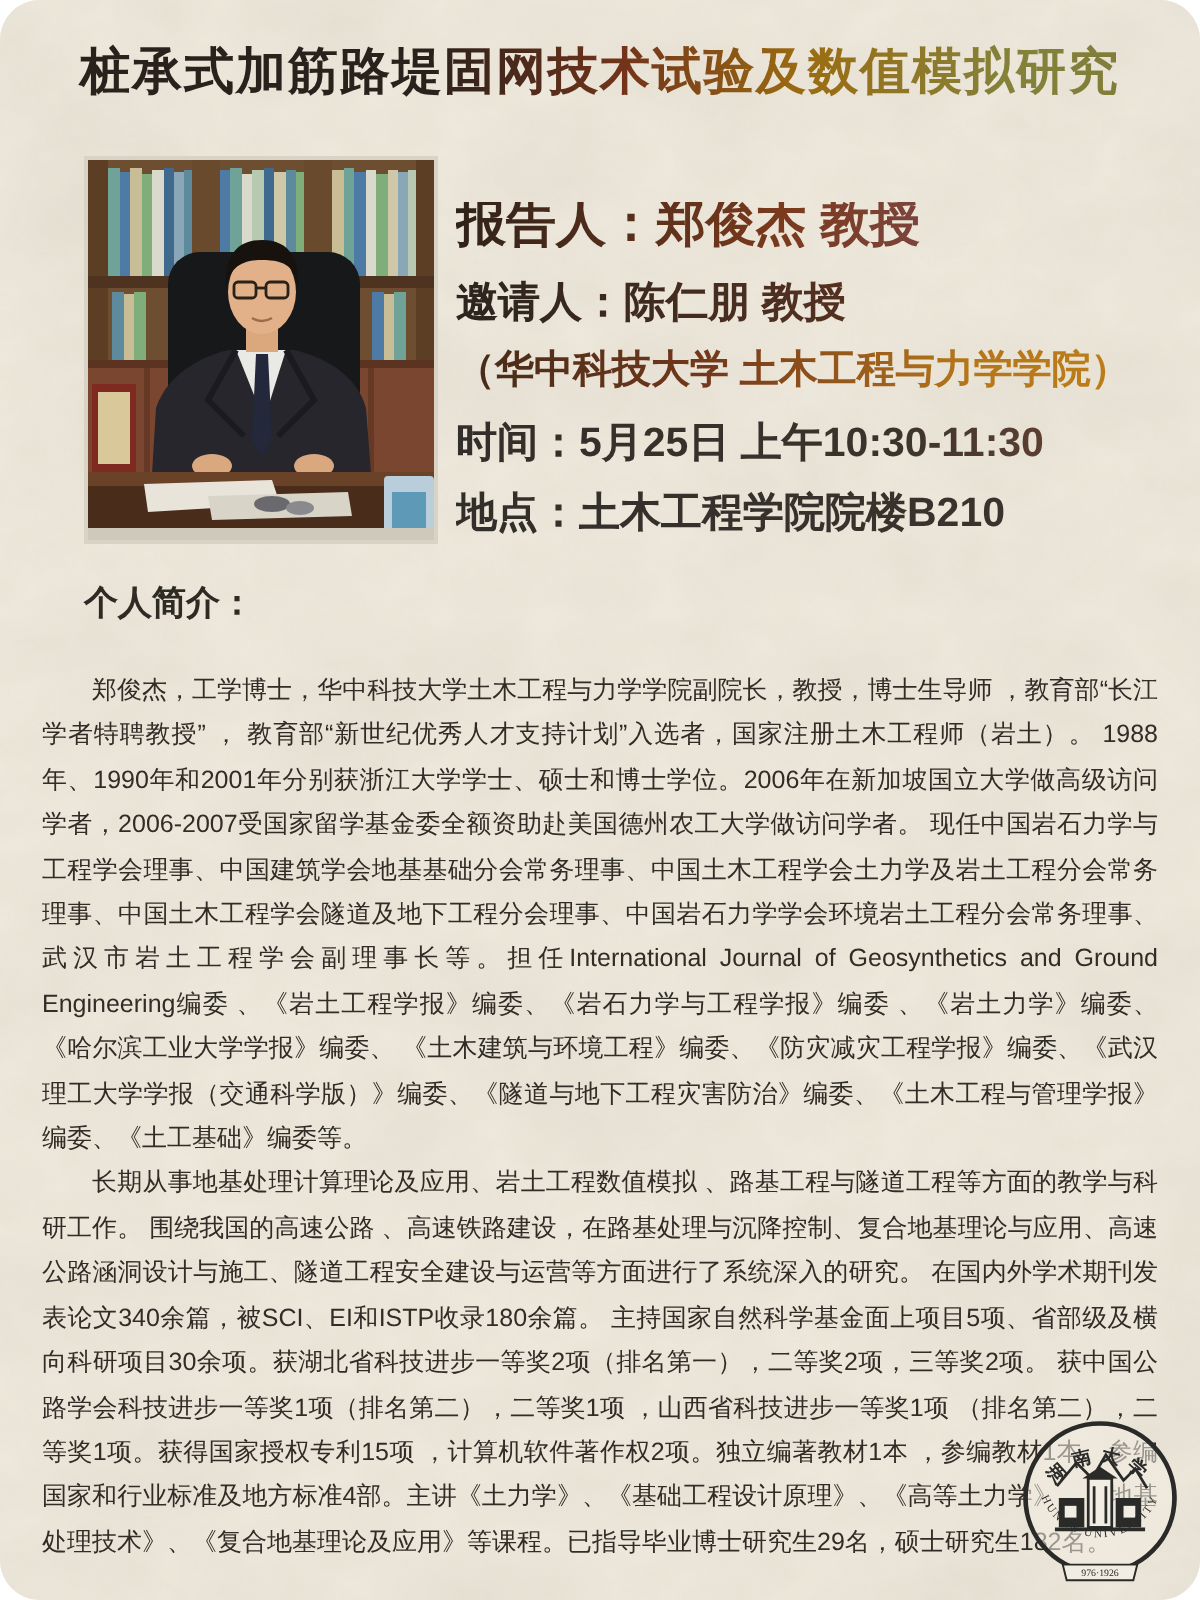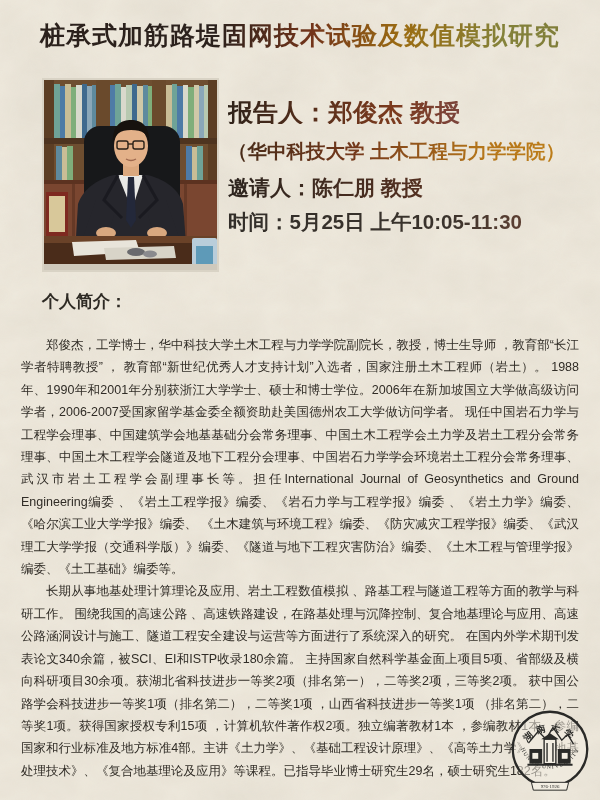--- a/index.html
+++ b/index.html
@@ -1,17 +1,17 @@
 <!DOCTYPE html>
 <html><head>
 <meta charset="utf-8">
 <style>
   html,body{margin:0;padding:0;}
   body{font-family:"Liberation Sans","DejaVu Sans",sans-serif;}
-  .poster{position:relative;width:600px;height:800px;background:#e5e5e5;overflow:hidden;}
+  .poster{position:relative;width:600px;height:800px;background:#e5e5e5;overflow:hidden;border-radius:20px;}
   .texture{position:absolute;left:0;top:0;z-index:0;pointer-events:none;}
 
   .title{position:absolute;top:19px;left:0;width:600px;text-align:center;
     font-size:25px;font-weight:bold;letter-spacing:1px;z-index:2;
     color:#3a2a1c;}
   .grad{color:#3a2a1c;}
   @supports ((-webkit-background-clip:text) or (background-clip:text)){
     .grad{-webkit-background-clip:text;background-clip:text;color:transparent;-webkit-text-fill-color:transparent;}
     .g-title{background-image:linear-gradient(90deg,#2b211c 0%,#2b211c 36%,#73341a 52%,#9b6c12 67%,#84823a 84%,#7c7a38 100%);}
     .g-l1{background-image:linear-gradient(90deg,#2f2219 0%,#7b3a1d 45%,#7c4a4e 75%,#6e4a62 100%);}
@@ -164,23 +164,24 @@
 
       <rect x="148" y="158" width="25" height="32" rx="2" fill="#b9cdda"></rect>
       <rect x="152" y="166" width="17" height="18" fill="#5e9ab8"></rect>
 
       <rect x="0" y="184" width="173" height="6" fill="#cfc9bc"></rect>
     </svg>
   </div>
 
   <div class="info">
     <div class="line l1 grad g-l1">报告人：郑俊杰 教授</div>
+    <div class="line l3 grad g-l3">邀请人：陈仁朋 教授</div>
     <div class="line l2 grad g-l2">（华中科技大学 土木工程与力学学院）</div>
-    <div class="line l3 grad g-l3">邀请人：陈仁朋 教授</div>
-    <div class="line l4 grad g-l4">时间：5月25日 上午10:05-11:30</div>
+    <div class="line l4 grad g-l4">时间：5月25日 上午10:30-11:30</div>
+    <div class="line l5 grad g-l5">地点：土木工程学院院楼B210</div>
   </div>
 
   <div class="bio-heading">个人简介：</div>
   <div class="bio">
     <p>郑俊杰，工学博士，华中科技大学土木工程与力学学院副院长，教授，博士生导师 ，教育部“长江学者特聘教授” ， 教育部“新世纪优秀人才支持计划”入选者，国家注册土木工程师（岩土）。 1988年、1990年和2001年分别获浙江大学学士、硕士和博士学位。2006年在新加坡国立大学做高级访问学者，2006-2007受国家留学基金委全额资助赴美国德州农工大学做访问学者。 现任中国岩石力学与工程学会理事、中国建筑学会地基基础分会常务理事、中国土木工程学会土力学及岩土工程分会常务理事、中国土木工程学会隧道及地下工程分会理事、中国岩石力学学会环境岩土工程分会常务理事、武汉市岩土工程学会副理事长等。担任International Journal of Geosynthetics and Ground Engineering编委 、《岩土工程学报》编委、《岩石力学与工程学报》编委 、《岩土力学》编委、《哈尔滨工业大学学报》编委、 《土木建筑与环境工程》编委、《防灾减灾工程学报》编委、《武汉理工大学学报（交通科学版）》编委、《隧道与地下工程灾害防治》编委、《土木工程与管理学报》编委、《土工基础》编委等。</p>
     <p>长期从事地基处理计算理论及应用、岩土工程数值模拟 、路基工程与隧道工程等方面的教学与科研工作。 围绕我国的高速公路 、高速铁路建设，在路基处理与沉降控制、复合地基理论与应用、高速公路涵洞设计与施工、隧道工程安全建设与运营等方面进行了系统深入的研究。 在国内外学术期刊发表论文340余篇，被SCI、EI和ISTP收录180余篇。 主持国家自然科学基金面上项目5项、省部级及横向科研项目30余项。获湖北省科技进步一等奖2项（排名第一），二等奖2项，三等奖2项。 获中国公路学会科技进步一等奖1项（排名第二），二等奖1项 ，山西省科技进步一等奖1项 （排名第二），二等奖1项。获得国家授权专利15项 ，计算机软件著作权2项。独立编著教材1本 ，参编教材1本。参编国家和行业标准及地方标准4部。主讲《土力学》、《基础工程设计原理》、《高等土力学》、《地基处理技术》、《复合地基理论及应用》等课程。已指导毕业博士研究生29名，硕士研究生182名。</p>
   </div>
 
   <svg class="seal" viewBox="0 0 100 100">
     <defs>

